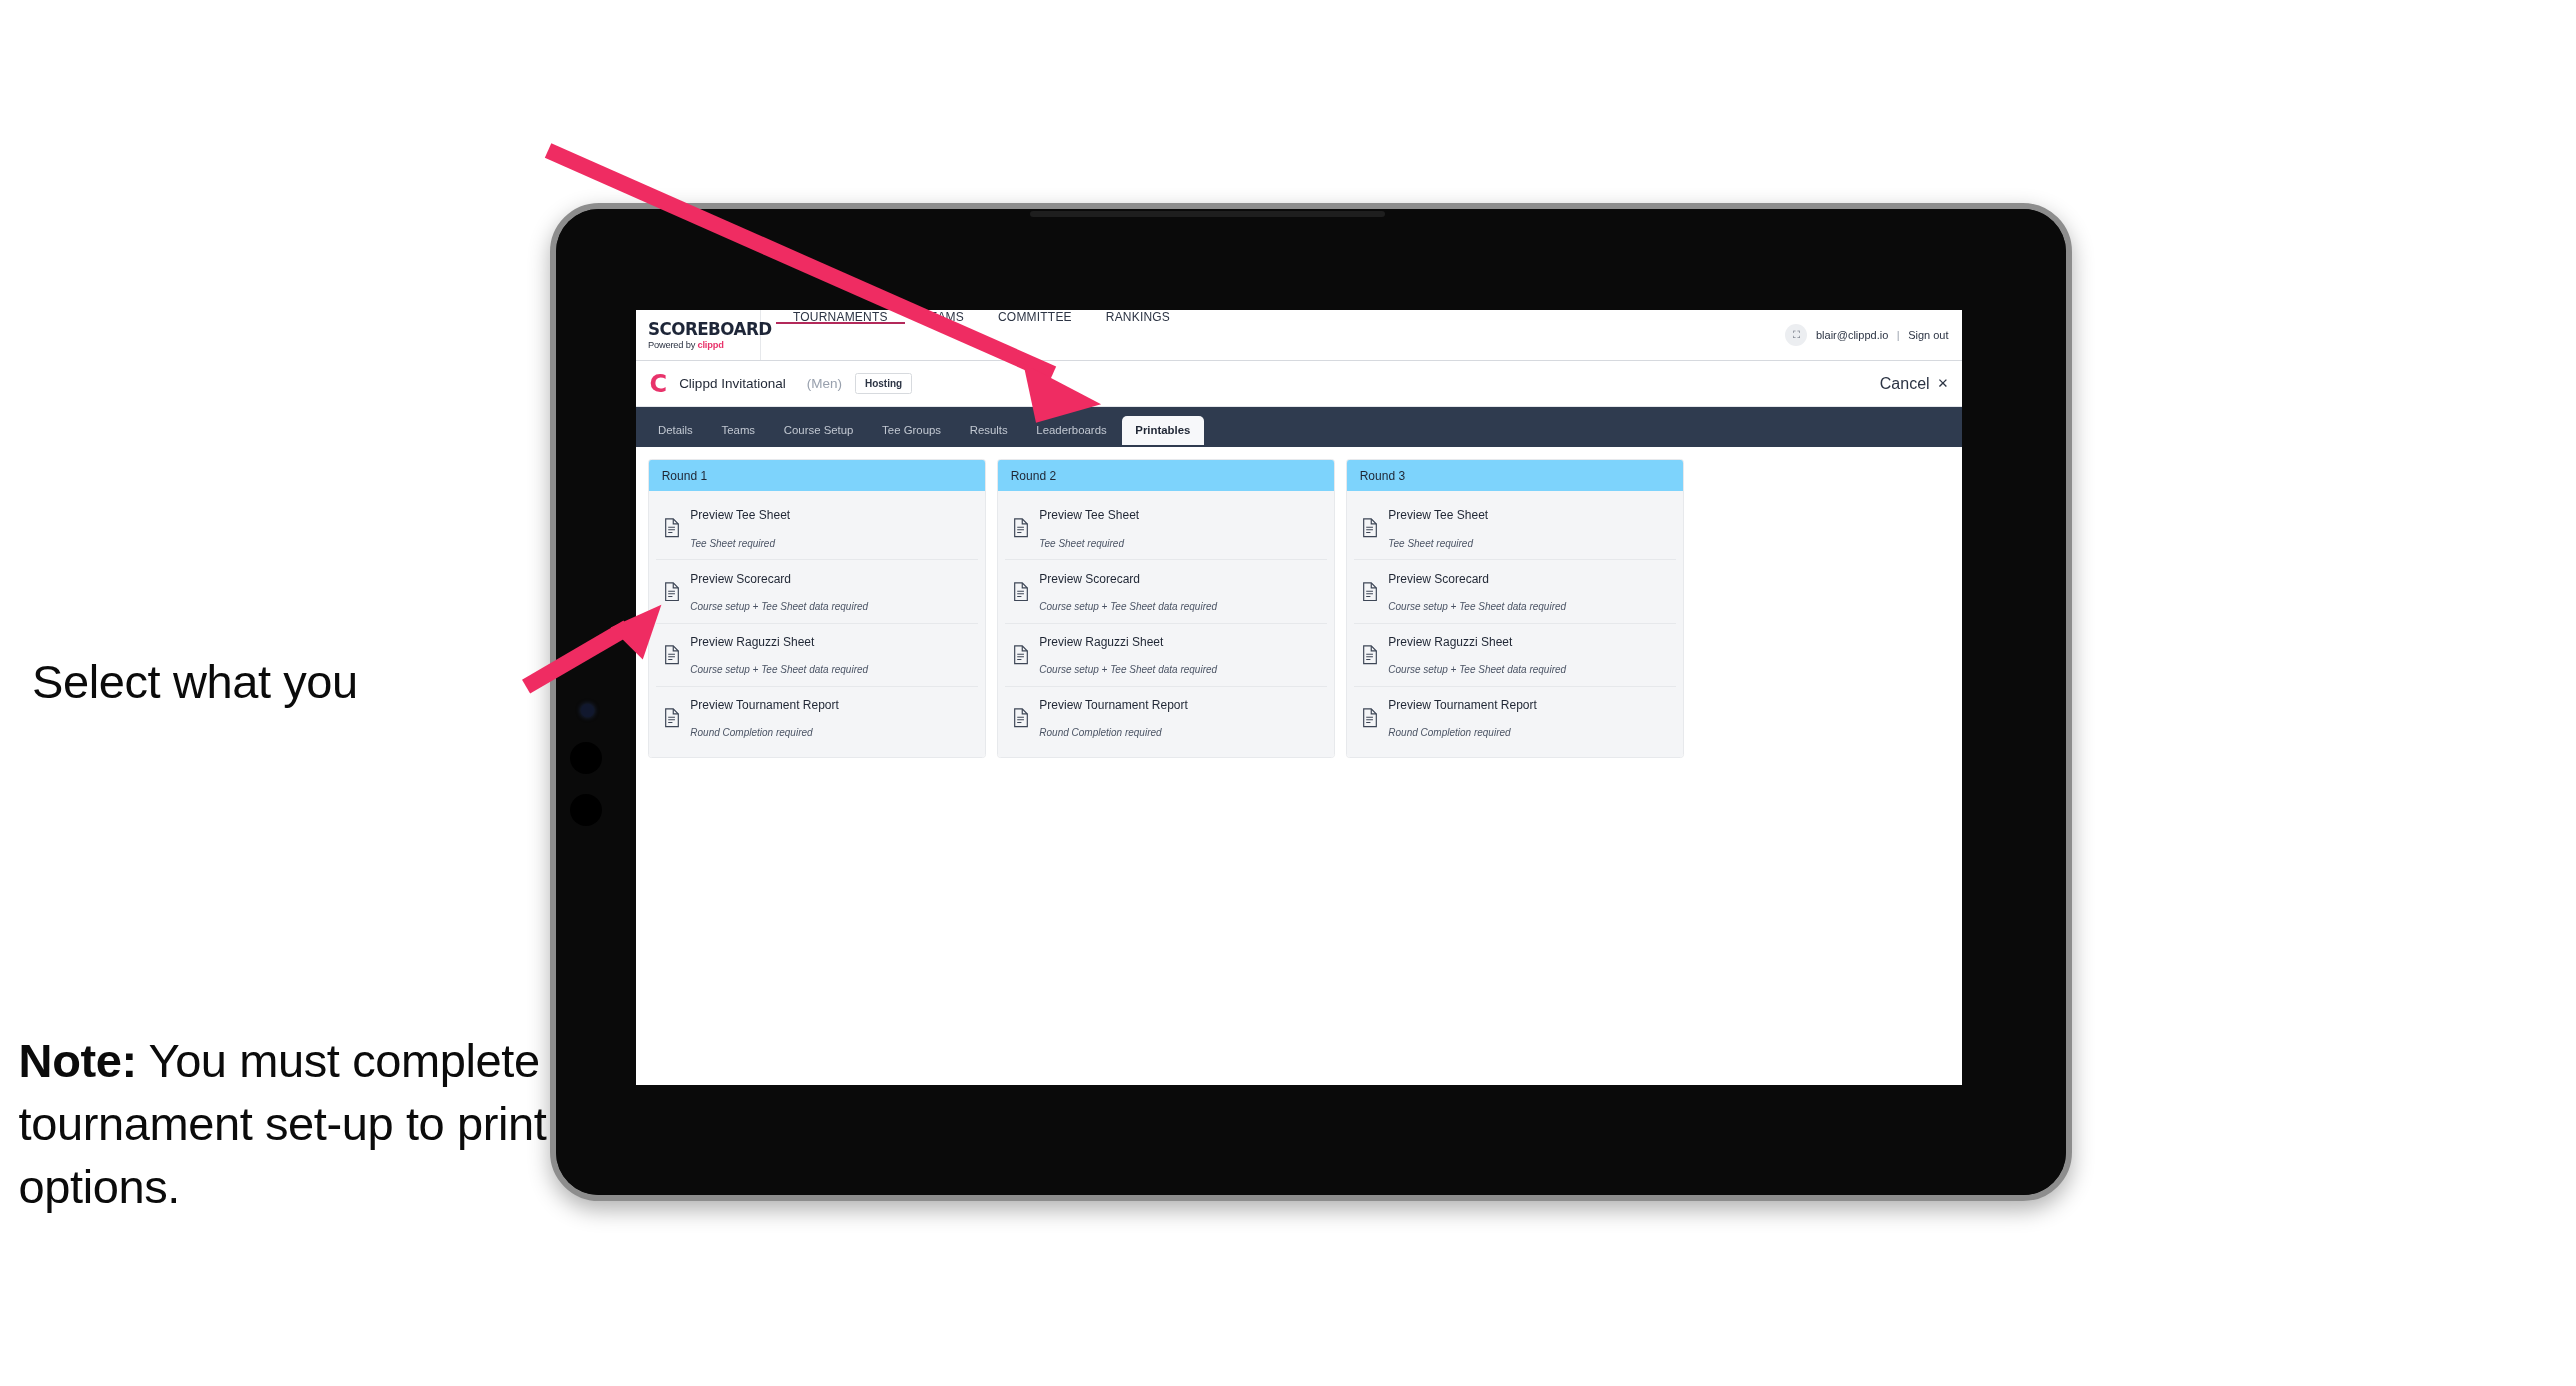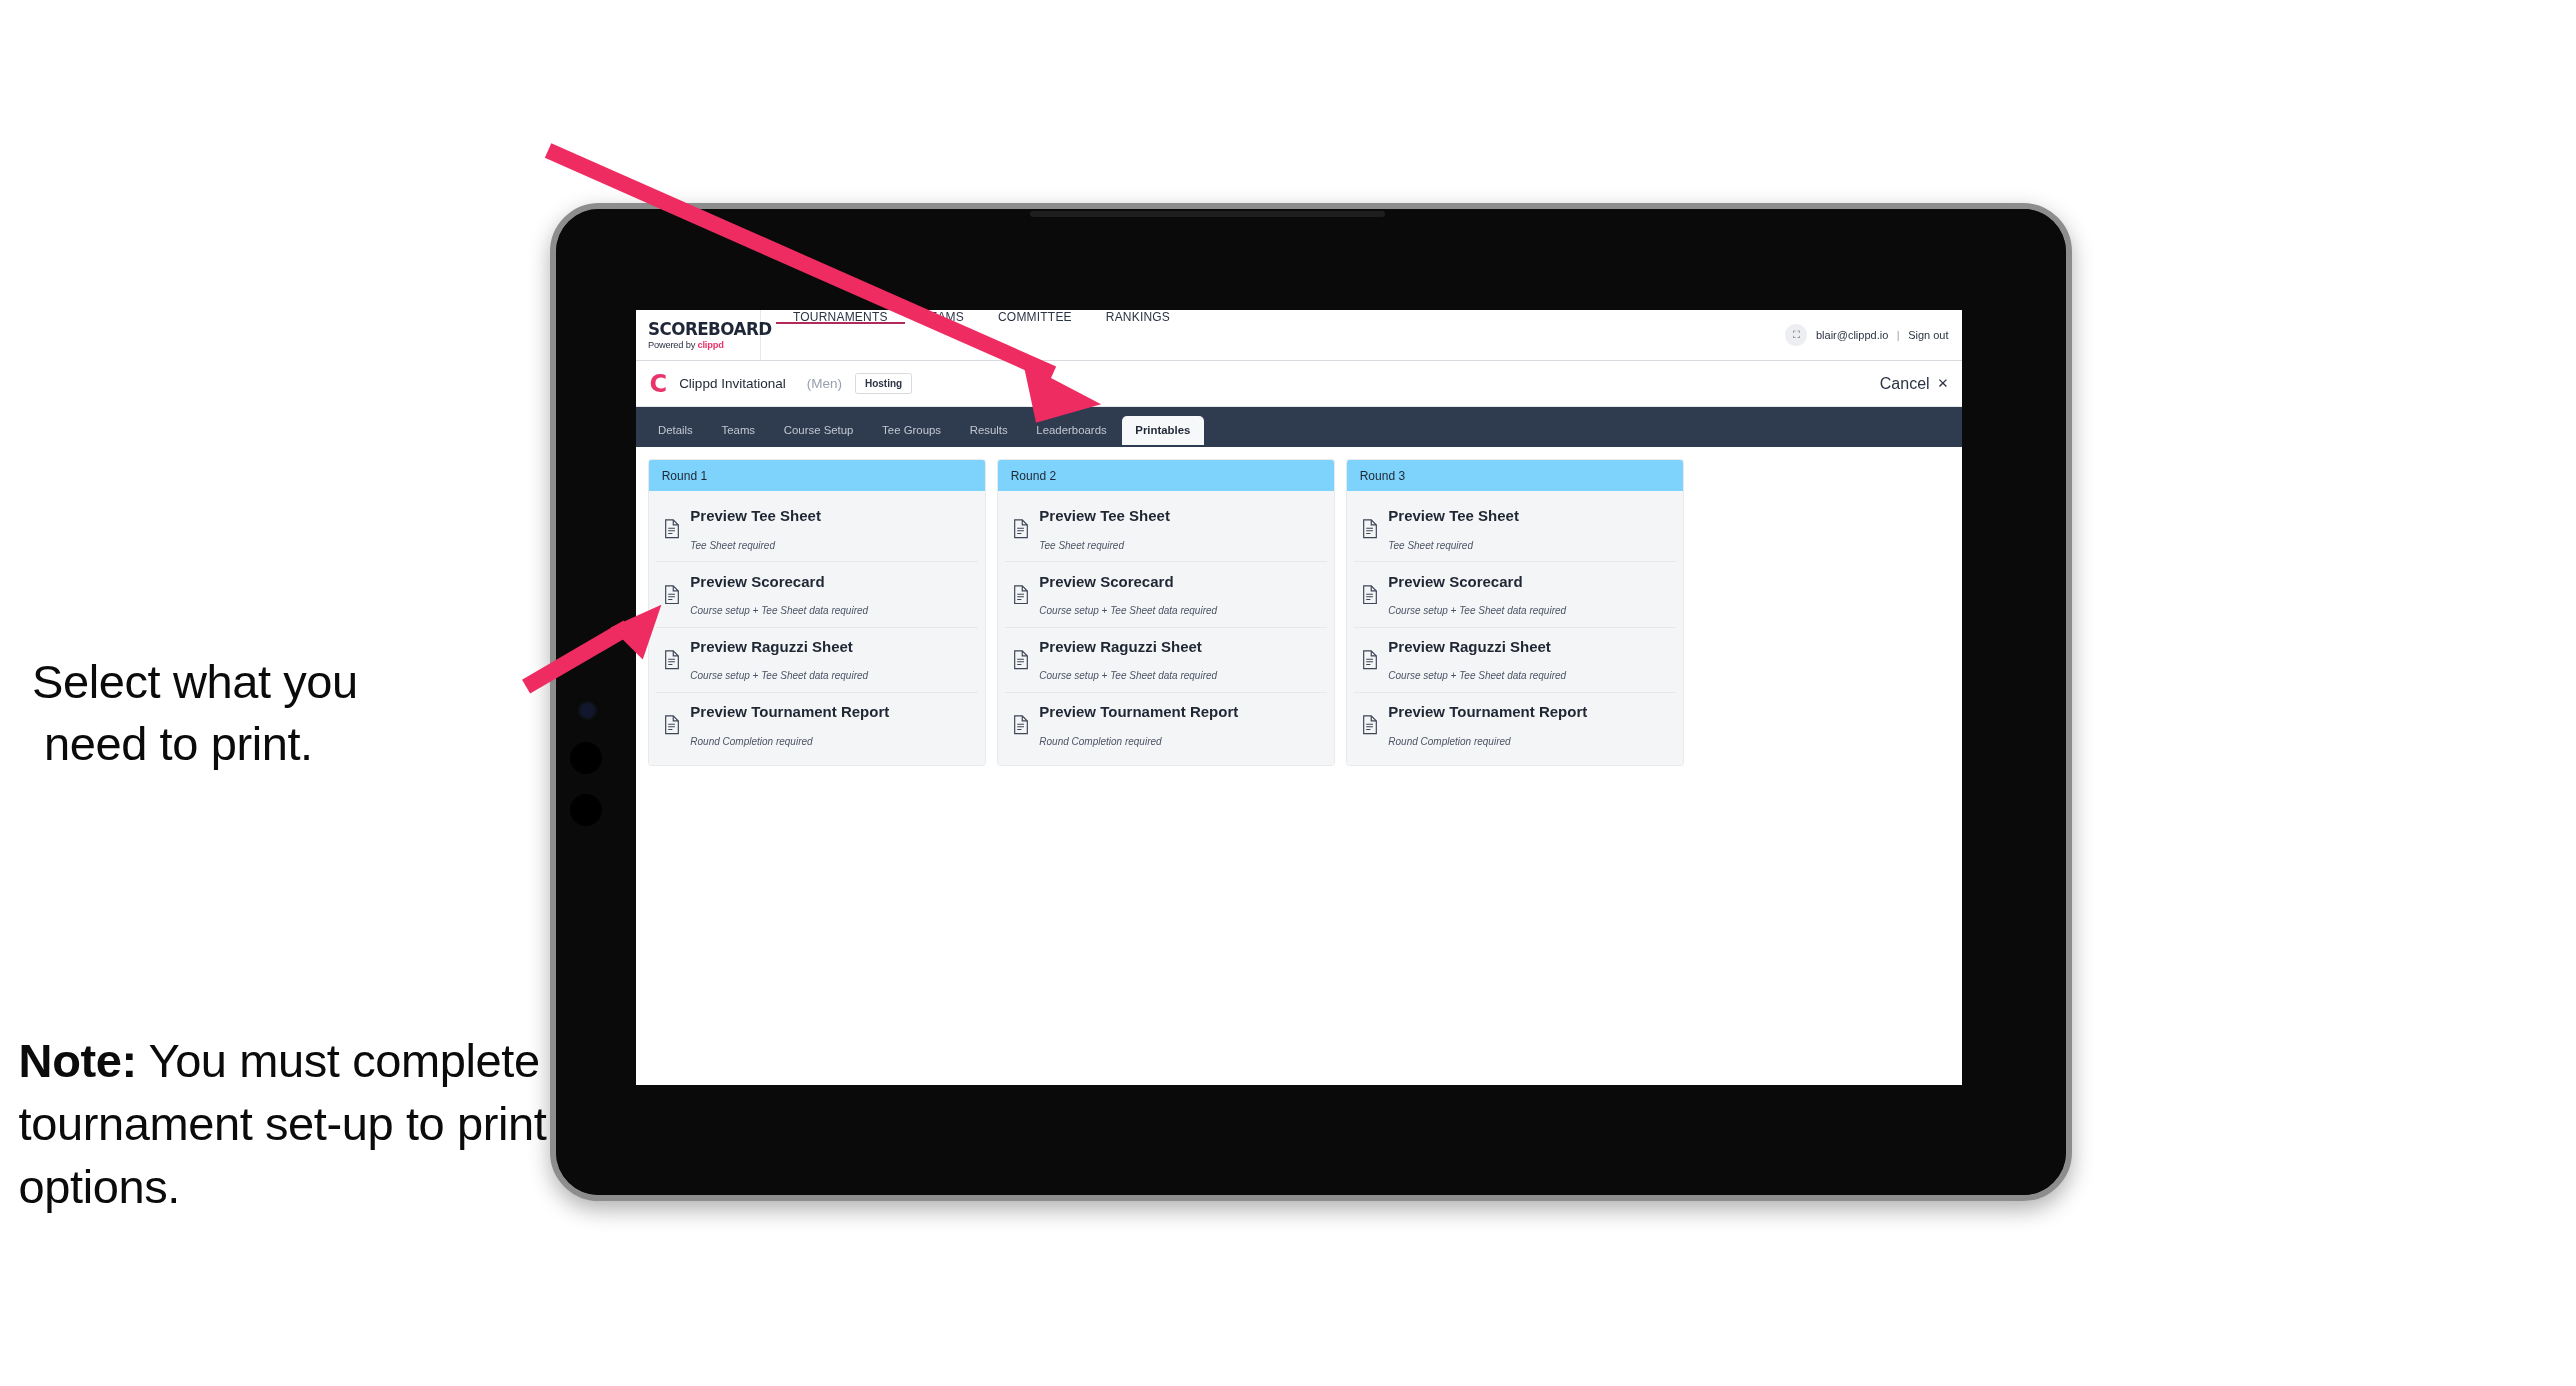--- a/index.html
+++ b/index.html
@@ -319,40 +319,39 @@
   .print-row:last-child { border-bottom: none; }
   .doc-icon {
     flex: 0 0 auto;
     width: 16px;
     height: 19.5px;
     color: #3d4656;
   }
   .doc-icon svg { display:block; width: 16px; height: 19.5px; }
   .row-text { line-height: 1.35; }
   .row-title {
-    font-size: 15px;
-    font-weight: 700;
+    font-size: 12px;
+    font-weight: 400;
     color: #1f2634;
   }
   .row-sub {
     font-size: 10px;
     font-style: italic;
     color: #4a5364;
     margin-top: 12px;
   }
 </style>
 </head>
 <body>
 
 <div id="stage">
 
 
   <div id="annot-2" class="annot">
     <span>Select what you</span>
-    <span class="line2">need to print.</span>
   </div>
 
   <div id="annot-3" class="annot">
     <b>Note:</b><span> You must complete the tournament set-up to print all the options.</span>
   </div>
 
   <div id="tablet">
     <div id="tablet-inner">
       <div class="tablet-speaker"></div>
       <div class="tablet-cam" id="cam-1"></div>

